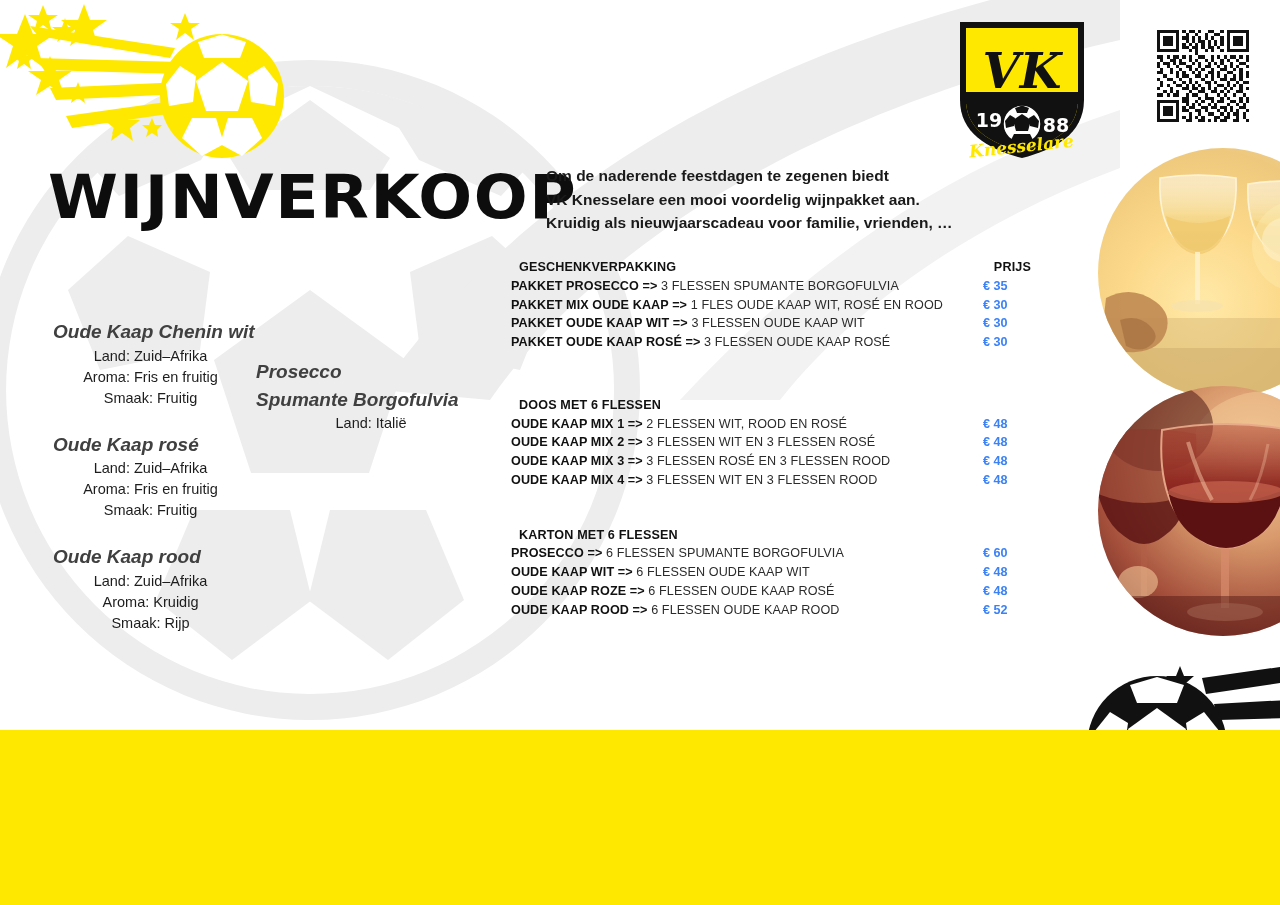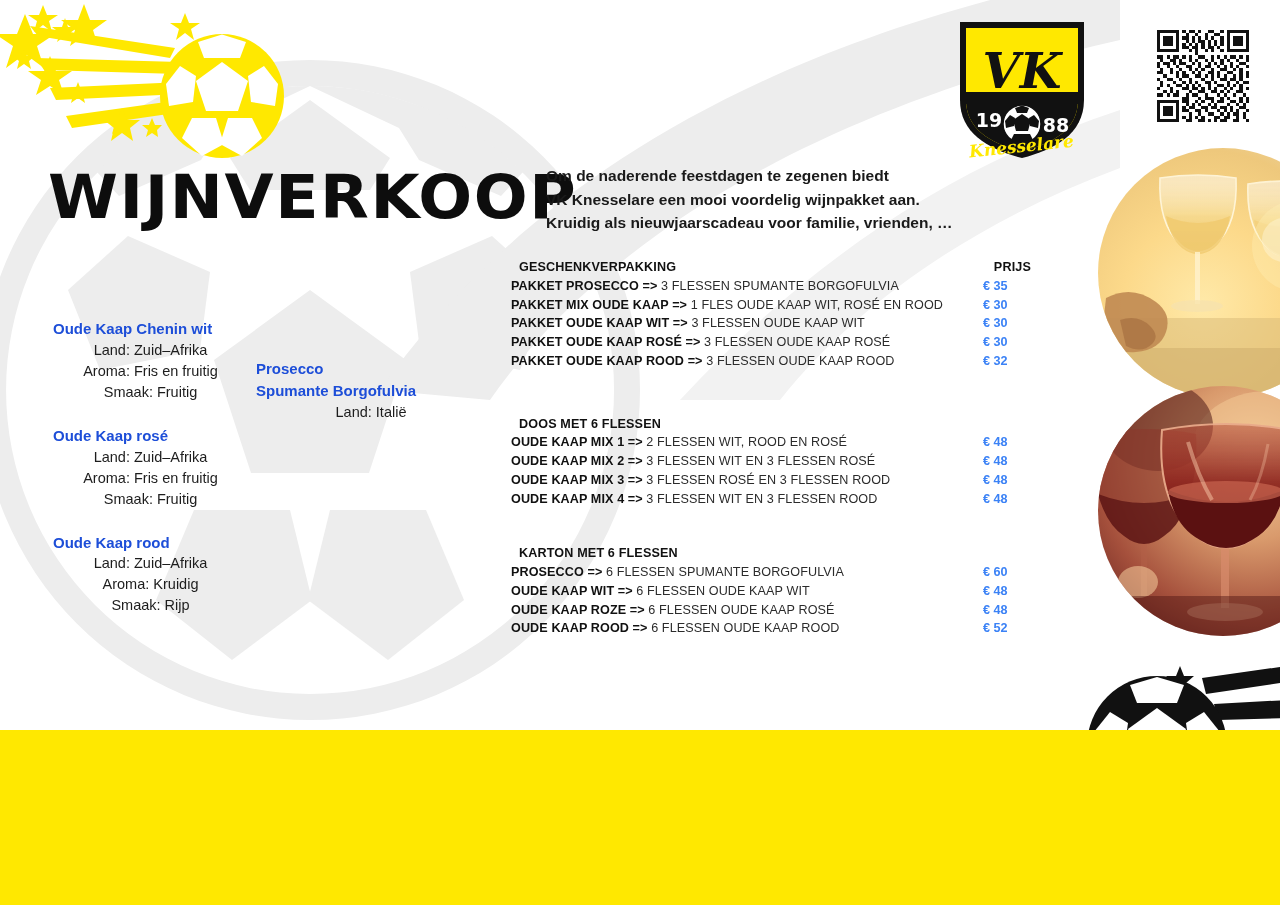--- a/index.html
+++ b/index.html
@@ -45,21 +45,21 @@
     position:absolute;left:546px;top:164px;width:470px;
     font-size:15.5px;font-weight:bold;line-height:1.52;color:#1a1a1a;
   }
   .intro div{white-space:nowrap;}
 
   
   .wines{position:absolute;left:53px;top:318px;width:430px;}
   .wine-col-a{position:absolute;left:0;top:0;width:195px;}
   .wine-col-b{position:absolute;left:203px;top:0;width:230px;margin-top:40px;}
   .wine-block{margin-bottom:22px;}
-  .wine-name{font-size:15px;font-weight:bold;line-height:1.45;color:#1d4ed8;white-space:nowrap;}
+  .wine-name{font-size:19px;font-weight:bold;line-height:1.45;color:#404040;white-space:nowrap;font-style:italic;}
   .wine-attr{font-size:14.5px;font-weight:400;line-height:1.45;color:#1d1d1d;white-space:nowrap;text-align:center;}
 
   
   .pricing{position:absolute;left:511px;top:258px;width:520px;}
   .price-group{margin-bottom:0;}
   .group-head{
     display:flex;justify-content:space-between;align-items:baseline;
     font-size:12.6px;font-weight:bold;letter-spacing:.15px;color:#111;
     line-height:1.49;
     margin-left:8px;
@@ -438,24 +438,20 @@
         <span class="amt">€ 30</span>
       </div>
       <div class="price-row">
         <span class="lbl"><b>PAKKET OUDE KAAP WIT =&gt;</b> <span class="desc">3 FLESSEN OUDE KAAP WIT</span></span>
         <span class="amt">€ 30</span>
       </div>
       <div class="price-row">
         <span class="lbl"><b>PAKKET OUDE KAAP ROSÉ =&gt;</b> <span class="desc">3 FLESSEN OUDE KAAP ROSÉ</span></span>
         <span class="amt">€ 30</span>
       </div>
-      <div class="price-row">
-        <span class="lbl"><b>PAKKET OUDE KAAP ROOD =&gt;</b> <span class="desc">3 FLESSEN OUDE KAAP ROOD</span></span>
-        <span class="amt">€ 32</span>
-      </div>
     </div>
 
     <div class="gap-lg"></div>
 
     <div class="price-group">
       <div class="group-head">
         <span>DOOS MET 6 FLESSEN</span>
         <span></span>
       </div>
       <div class="price-row">

